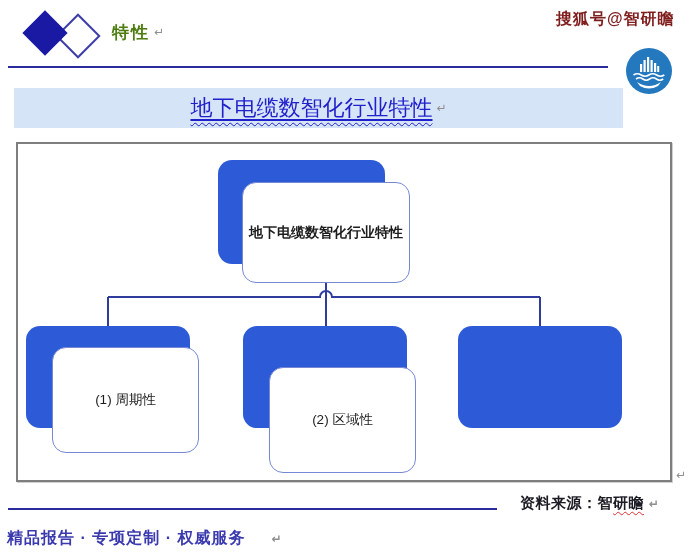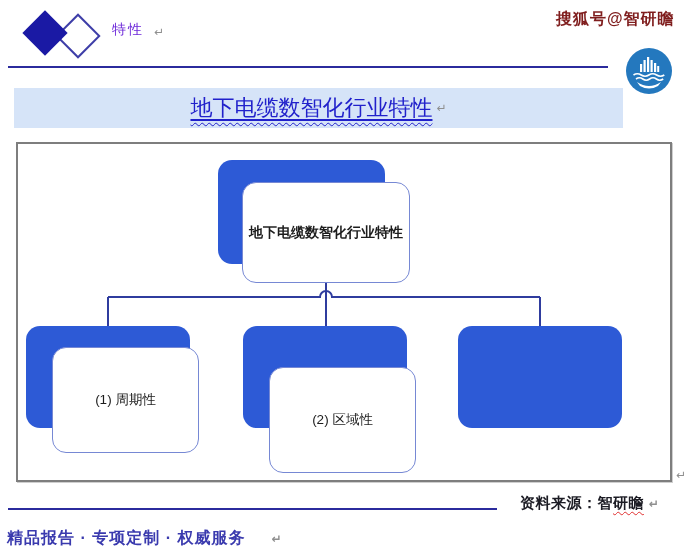--- a/index.html
+++ b/index.html
@@ -4,21 +4,21 @@
 <style>
   html,body{margin:0;padding:0;background:#fff;}
   .page{position:relative;width:691px;height:557px;background:#fff;overflow:hidden;
         font-family:"Liberation Sans","DejaVu Sans",sans-serif;}
   .abs{position:absolute;}
 
   
   .diamond-outline{left:62px;top:20px;width:28px;height:28px;background:#fff;
         border:2px solid #3e3ea8;transform:rotate(45deg);}
   .diamond-filled{left:29px;top:17px;width:32px;height:32px;background:#1a19a4;transform:rotate(45deg);}
-  .section-label{left:112px;top:21px;font-size:14px;font-weight:normal;color:#6d28d9;letter-spacing:2px;}
+  .section-label{left:112px;top:21px;font-size:17px;font-weight:bold;color:#4d7c0f;letter-spacing:2px;}
   .rule-top{left:8px;top:66px;width:600px;height:2px;background:#2b2b9d;}
   .watermark{left:556px;top:9px;font-size:16px;font-weight:bold;color:#7f1d1d;letter-spacing:1px;
         text-shadow:-1px -1px 0 #fff,1px -1px 0 #fff,-1px 1px 0 #fff,1px 1px 0 #fff,0 0 2px #fff;}
   .logo{left:625px;top:47px;width:48px;height:48px;}
 
   .pilcrow{color:#8f8f8f;font-size:12px;}
 
   
   .banner{left:14px;top:88px;width:609px;height:40px;background:#d6e4f8;
         display:flex;align-items:center;justify-content:center;}

